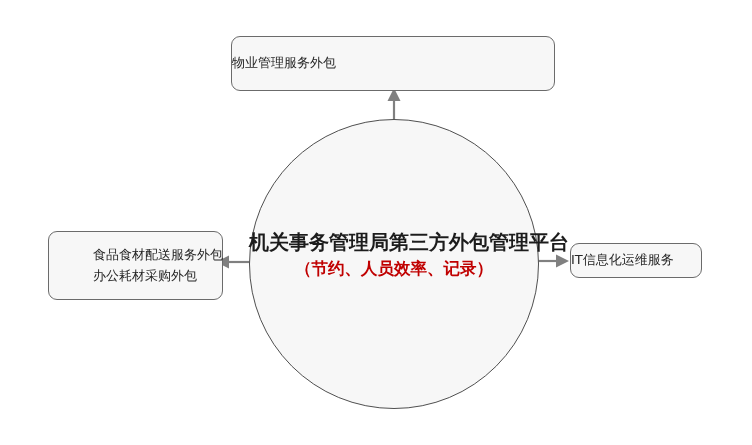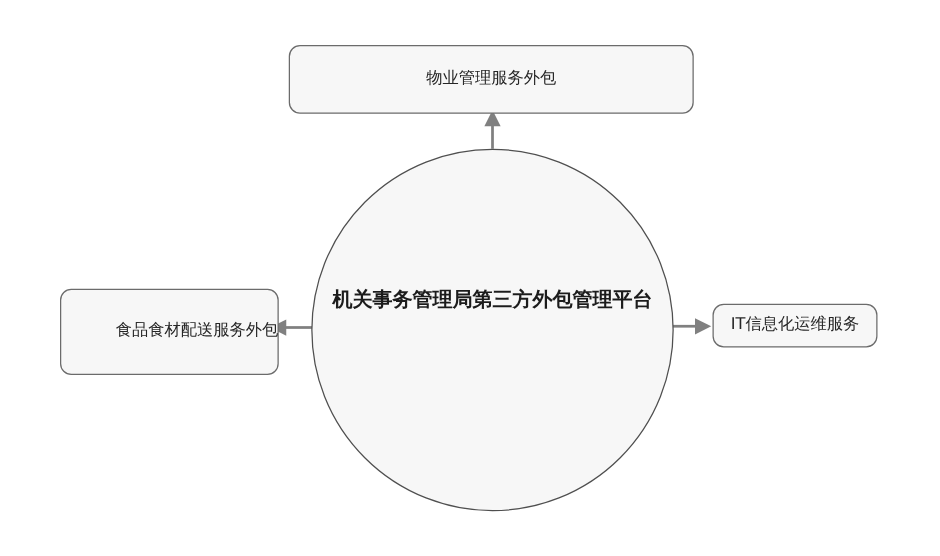--- a/index.html
+++ b/index.html
@@ -40,21 +40,21 @@
   .hub-label {
     position: absolute;
     left: 249px;
     top: 228px;
     width: 290px;
     text-align: center;
     line-height: 1.45;
   }
   .hub-line1 {
     display: block;
-    font-size: 16px;
+    font-size: 20px;
     font-weight: bold;
     color: #1c1c1c;
     letter-spacing: 0px;
     white-space: nowrap;
   }
   .hub-line2 {
     display: block;
     font-size: 16.5px;
     font-weight: bold;
     color: #c00000;
@@ -62,21 +62,21 @@
     white-space: nowrap;
   }
   .node-box {
     position: absolute;
     box-sizing: border-box;
     background: #f7f7f7;
     border: 1px solid #6b6b6b;
     border-radius: 9px;
     display: flex;
     flex-direction: column;
-    align-items: center;
+    align-items: flex-start;
     justify-content: center;
     text-align: center;
     color: #262626;
   }
   #box-top {
     left: 231px;
     top: 36px;
     width: 324px;
     height: 55px;
   }
@@ -123,27 +123,29 @@
 
     <g>
       <line x1="538" y1="261" x2="557" y2="261" stroke="#808080" stroke-width="2.2"></line>
       <polygon points="569,261 556,254.5 556,267.5" fill="#808080"></polygon>
     </g>
   </svg>
 
   <div class="hub-circle"></div>
   <div class="hub-label">
     <span class="hub-line1">机关事务管理局第三方外包管理平台</span>
+    <span class="hub-line2">（节约、人员效率、记录）</span>
   </div>
 
   <div class="node-box" id="box-top">
     <span class="node-line">物业管理服务外包</span>
   </div>
 
   <div class="node-box" id="box-left">
     <span class="node-line">食品食材配送服务外包</span>
+    <span class="node-line">办公耗材采购外包</span>
   </div>
 
   <div class="node-box" id="box-right">
     <span class="node-line">IT信息化运维服务</span>
   </div>
 
 </div>
 
 </body></html>

